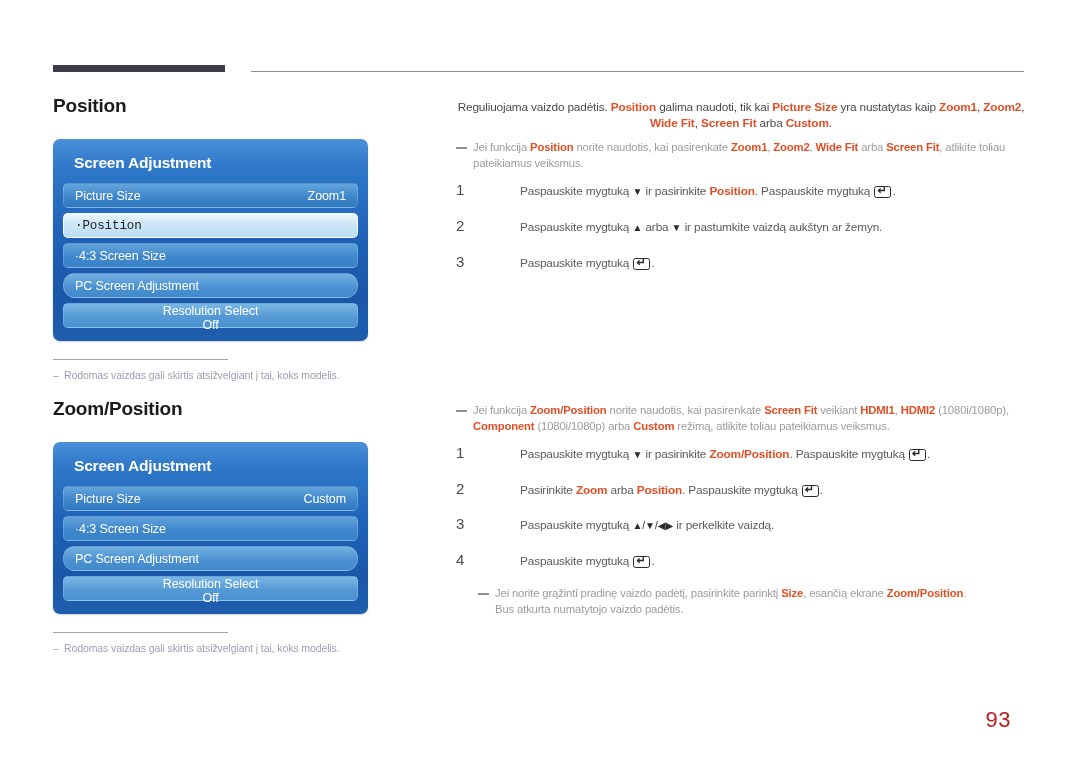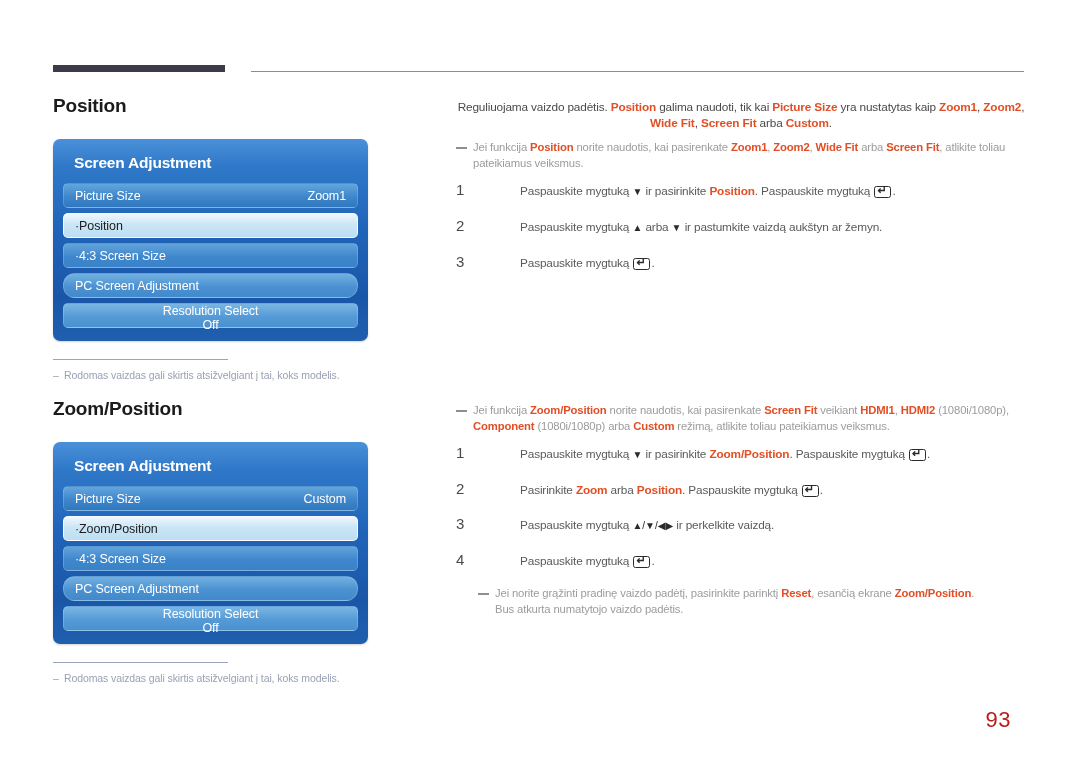--- a/index.html
+++ b/index.html
@@ -54,20 +54,21 @@
 
   .r1 { background:linear-gradient(180deg,#63a6dd 0%,#3f86cb 55%,#3079bf 100%); }
   .r2 { background:linear-gradient(180deg,#62a3da 0%,#3f87cd 55%,#3a82c7 100%); }
   .r3 { background:linear-gradient(180deg,#72b0e0 0%,#4c92d2 55%,#4189cb 100%);border-radius:12px; }
   .r4 { background:linear-gradient(180deg,#7ab6e3 0%,#559ad6 55%,#4a91d0 100%); }
   .osd-row.selected {
     background:linear-gradient(180deg,#eef7fc 0%,#cbe6f6 45%,#bcdef3 100%);
     color:#1c1c1c;
     border:1px solid rgba(255,255,255,.85);
     font-weight:normal;
+    font-family:Liberation Mono, monospace;
   }
 
   
   .osd-note { margin-top:18px; }
   .osd-note .nline { width:175px; height:1px; background:#9ba4bd; margin-bottom:9px; }
   .osd-note .ntext { font-size:10.5px; color:#9aa1b4; letter-spacing:-0.1px; }
   .osd-note .ndash { display:inline-block; width:11px; }
 
   
   .para {
@@ -184,24 +185,20 @@
 <div class="col-left" style="top:398px;">
   <h2 class="sec-title">Zoom/Position</h2>
 
   <div class="osd">
     <div class="osd-title">Screen Adjustment</div>
 
     <div class="osd-row r1">
       <span class="lbl">Picture Size</span>
       <span class="val">Custom</span>
     </div>
-    <div class="osd-row selected">
-      <span class="lbl">·Zoom/Position</span>
-      <span class="val"></span>
-    </div>
     <div class="osd-row r2">
       <span class="lbl">·4:3 Screen Size</span>
       <span class="val"></span>
     </div>
     <div class="osd-row r3">
       <span class="lbl">PC Screen Adjustment</span>
       <span class="val"></span>
     </div>
     <div class="osd-row r4">
       <span class="lbl">Resolution Select</span>
@@ -230,16 +227,16 @@
     <div class="step">
       <div class="step-num">3</div>
       <div class="step-txt"><span>Paspauskite mygtuką </span><span class="arw">▲/▼/◀▶</span><span> ir perkelkite vaizdą.</span></div>
     </div>
     <div class="step">
       <div class="step-num">4</div>
       <div class="step-txt"><span>Paspauskite mygtuką </span><span class="ent"></span><span>.</span></div>
     </div>
   </div>
 
-  <p class="note" style="margin-left:22px;"><span>Jei norite grąžinti pradinę vaizdo padėtį, pasirinkite parinktį </span><span class="hl">Reset</span><span>, esančią ekrane </span><span class="hl">Zoom/Position</span><span>.</span><br><span>Bus atkurta numatytojo vaizdo padėtis.</span></p>
+  <p class="note" style="margin-left:22px;"><span>Jei norite grąžinti pradinę vaizdo padėtį, pasirinkite parinktį </span><span class="hl">Size</span><span>, esančią ekrane </span><span class="hl">Zoom/Position</span><span>.</span><br><span>Bus atkurta numatytojo vaizdo padėtis.</span></p>
 </div>
 
 <div class="pageno">93</div>
 
 </body></html>

